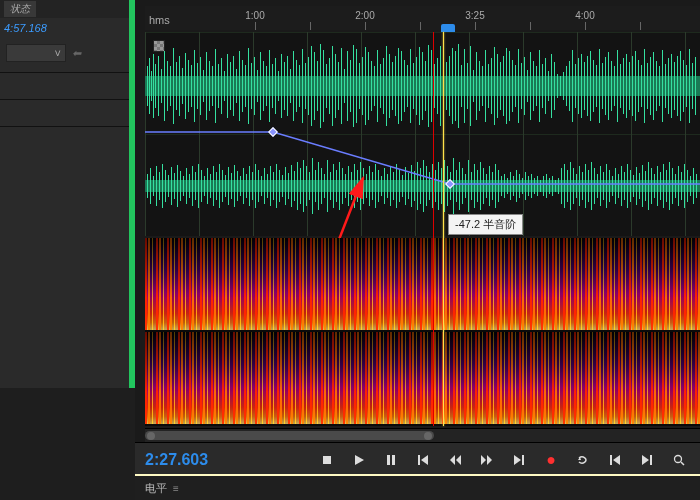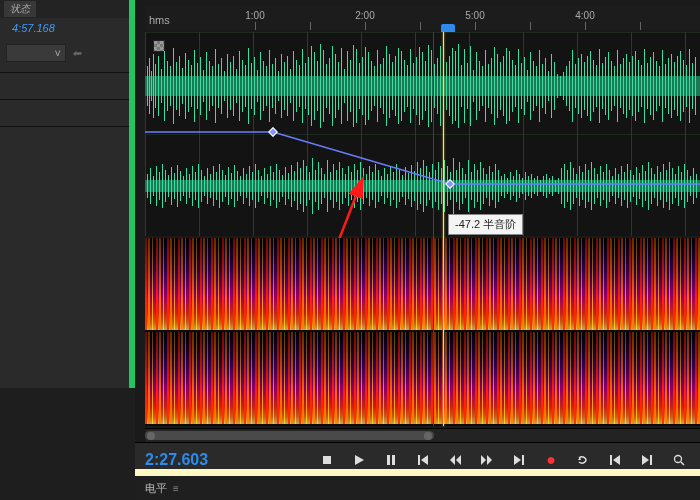--- a/index.html
+++ b/index.html
@@ -199,54 +199,54 @@
   }
   .tbtn {
     width:26px; height:22px; display:flex; align-items:center; justify-content:center;
     color:#ddd; font-size:11px; border-radius:2px;
   }
   .tbtn.rec { color:#ff3030; font-size:16px; }
   .tbtn svg { width:12px; height:12px; fill:#ddd; }
 
   .level-bar {
     position:absolute; left:0; right:0; bottom:0; height:24px;
-    background:#1f1f1f; border-top:7px solid #fef9c3;
+    background:#1f1f1f; border-top:2px solid #fef9c3;
     display:flex; align-items:center; padding:12px 10px; gap:6px;
     font-size:11px; color:#bbb;
   }
   .level-menu { font-size:10px; color:#888; }
 </style>
 </head>
 <body>
 
 <div class="left-panel">
   <div class="top-row">
     <span class="badge-dark">状态</span>
     <span class="badge-dark" style="visibility:hidden">持续时间</span>
   </div>
-  <div style="padding:4px 12px;">
+  <div style="padding:4px 4px;">
     <span class="time-link">4:57.168</span>
   </div>
 
   <div class="dd-row">
     <div class="dropdown">˅</div>
     <span style="color:#666">⬅</span>
   </div>
   <div class="row-sep"></div>
   <div class="row-sep" style="margin-top:26px;"></div>
   <div class="row-sep" style="margin-top:26px;"></div>
 </div>
 
 <div class="main">
 
   <div class="ruler">
     <span class="hms">hms</span>
     <span class="tick-label" style="left:110px">1:00</span>
     <span class="tick-label" style="left:220px">2:00</span>
-    <span class="tick-label" style="left:330px">5:00</span>
+    <span class="tick-label" style="left:330px">3:25</span>
     <span class="tick-label" style="left:440px">4:00</span>
     <div class="tick" style="left:110px"></div>
     <div class="tick" style="left:165px"></div>
     <div class="tick" style="left:220px"></div>
     <div class="tick" style="left:275px"></div>
     <div class="tick" style="left:330px"></div>
     <div class="tick" style="left:385px"></div>
     <div class="tick" style="left:440px"></div>
     <div class="tick" style="left:495px"></div>
     <div class="ruler-handle" style="left:303px"></div>

